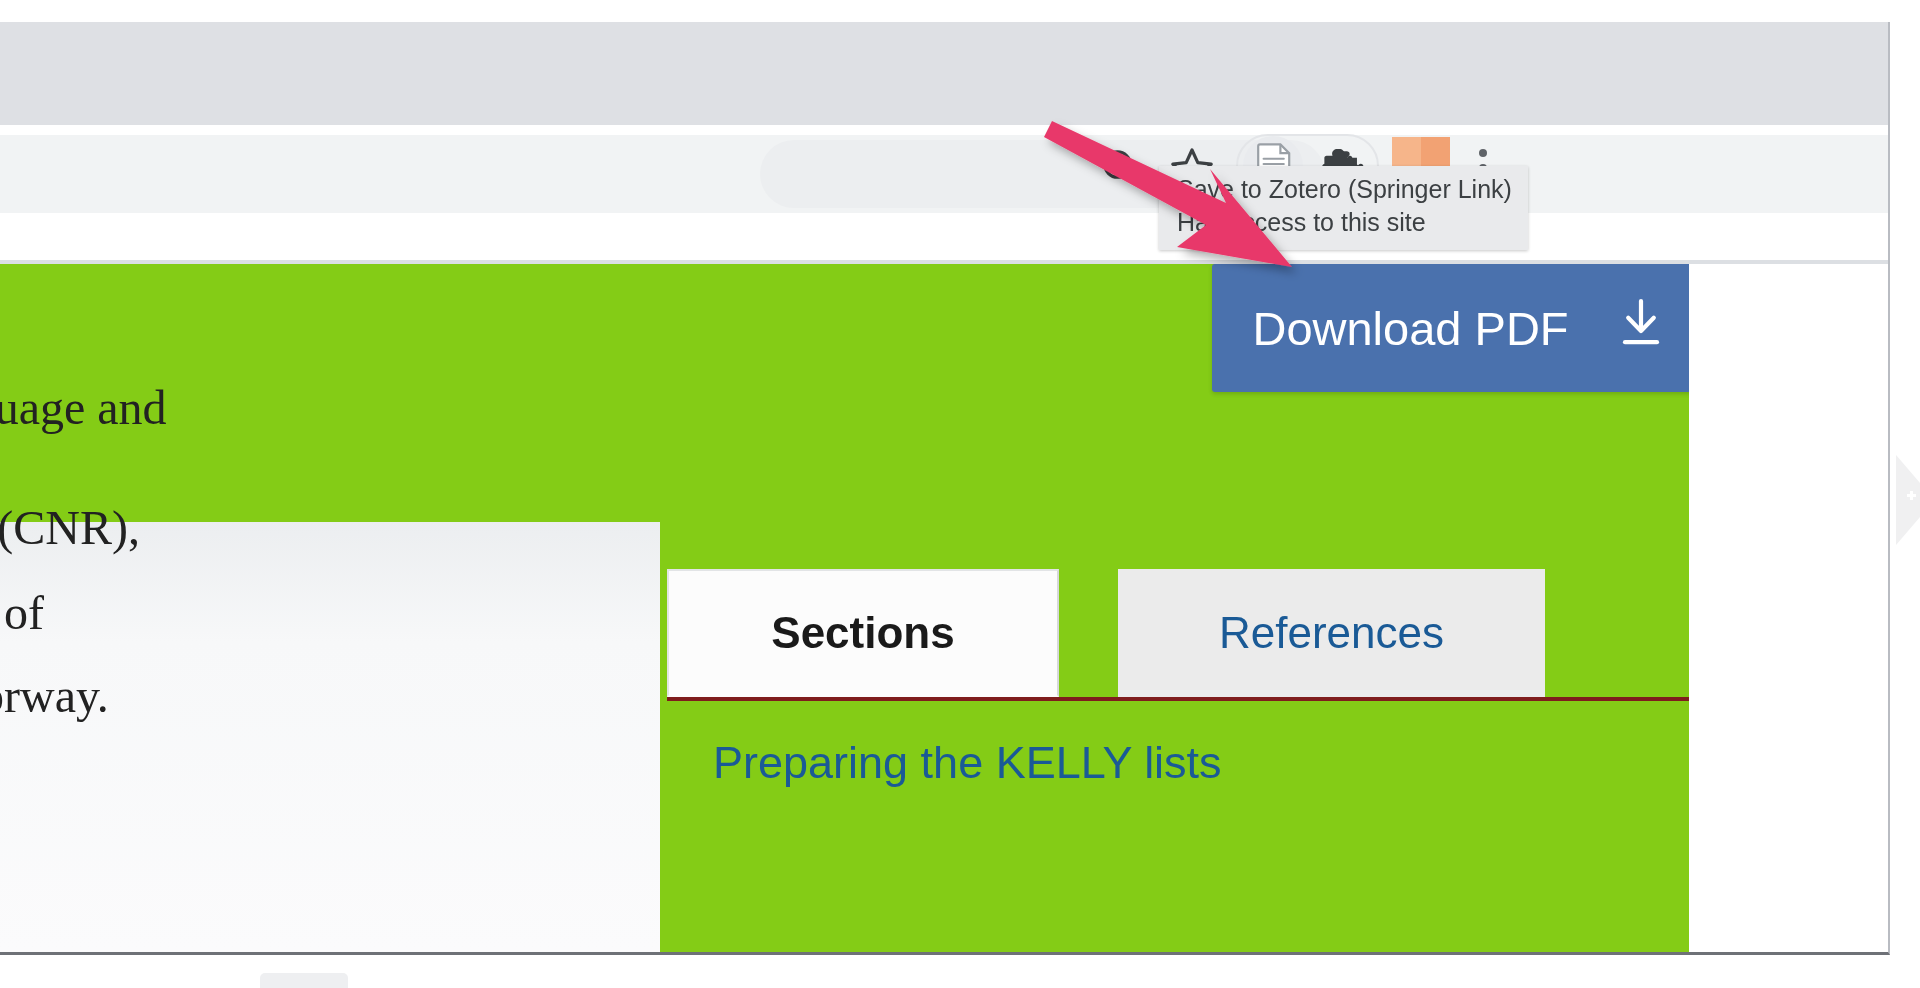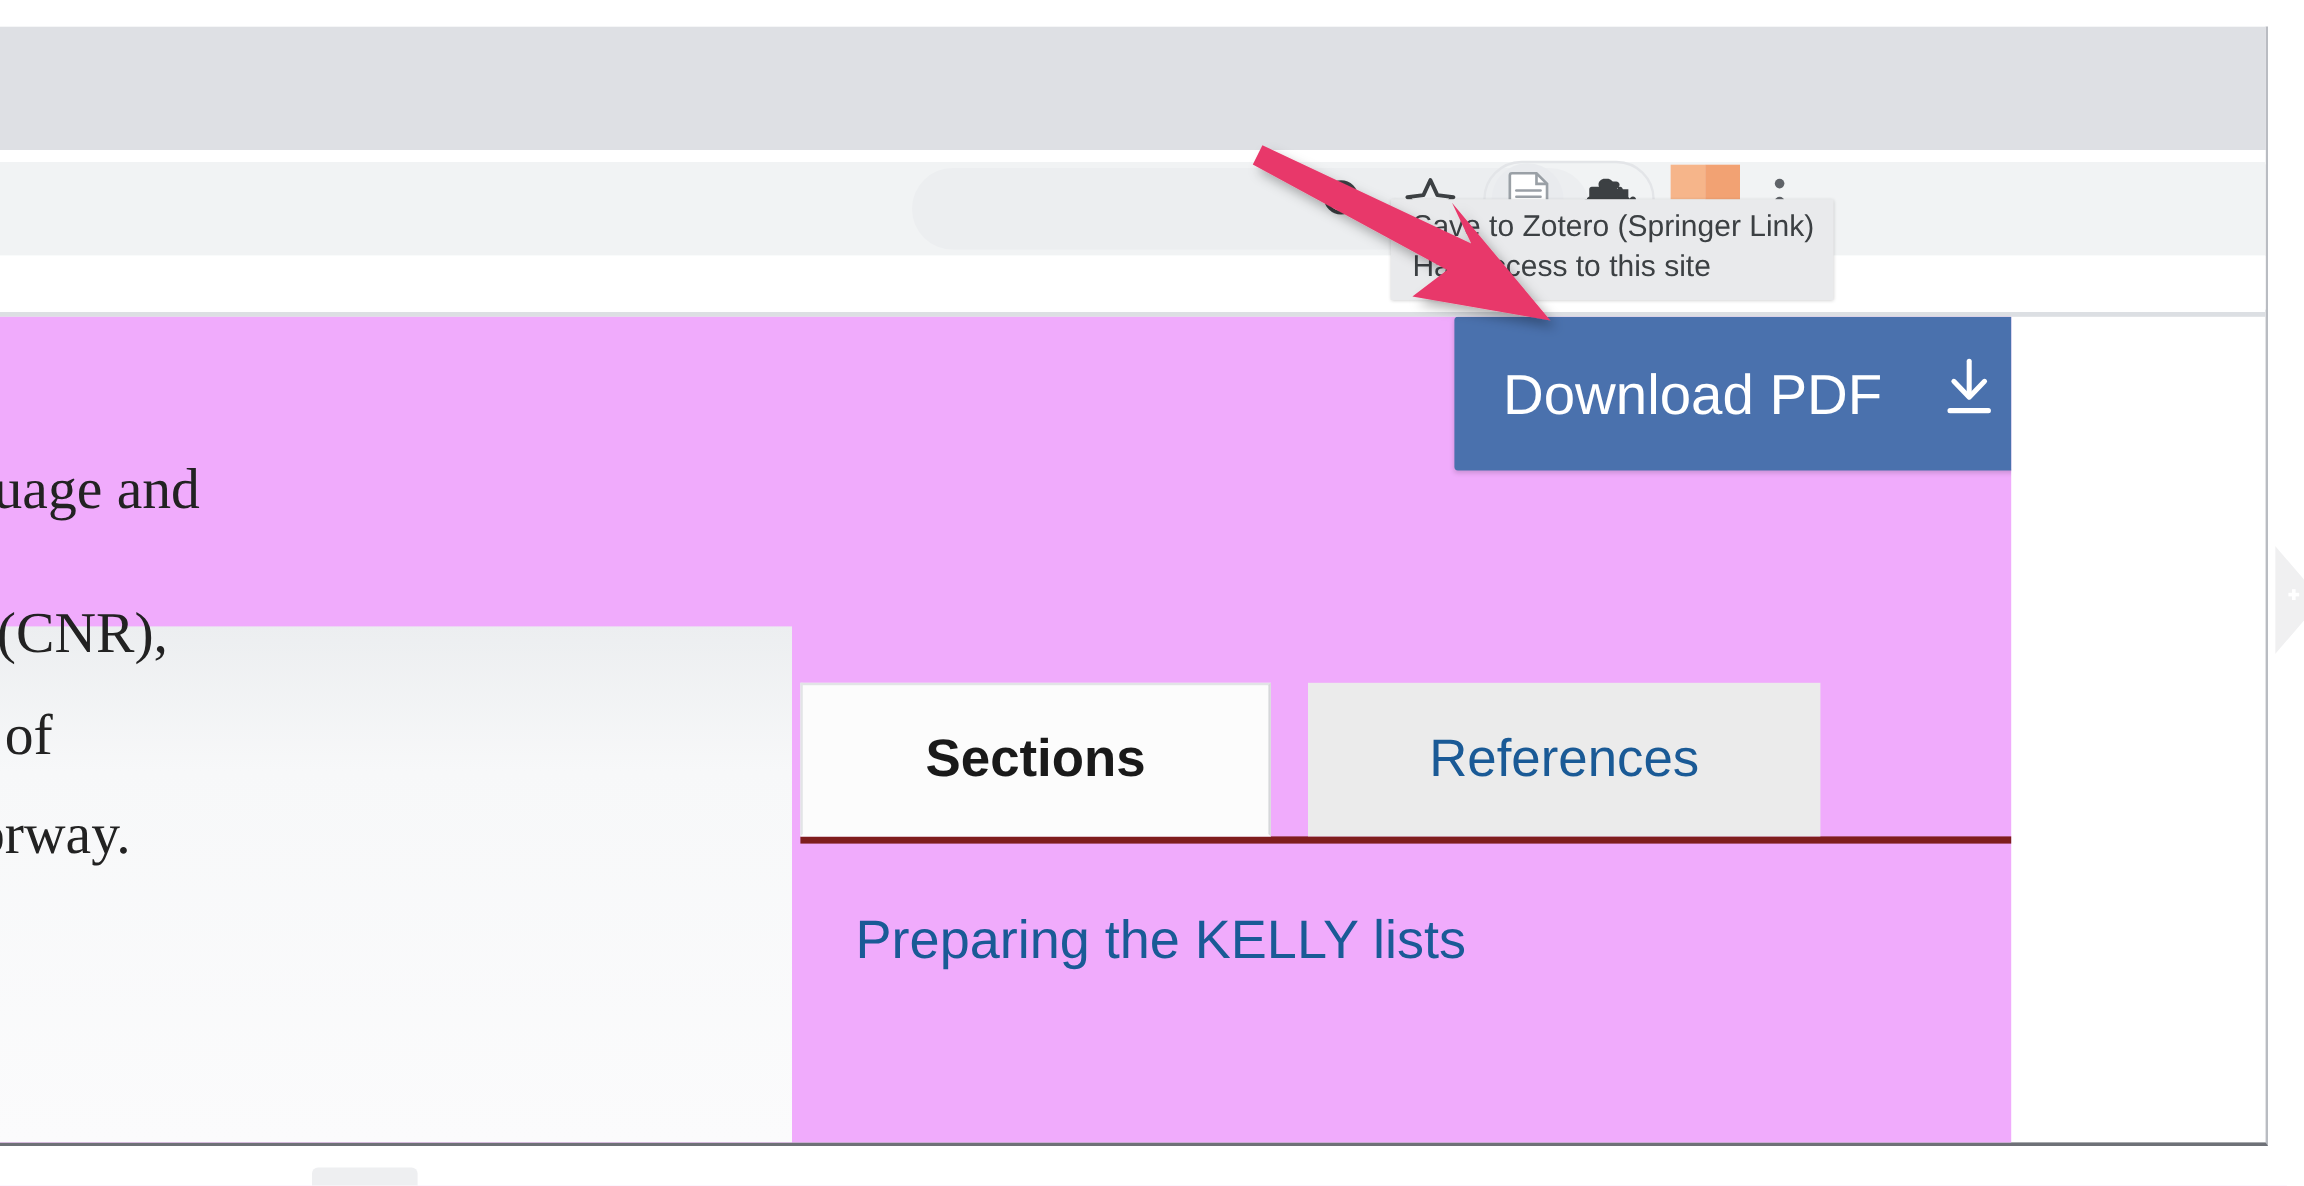--- a/index.html
+++ b/index.html
@@ -181,22 +181,23 @@
   }
   .tooltip-line { display: block; }
 
   
   .page-content {
     position: absolute;
     left: 0;
     top: 242px;
     width: 1676px;
     height: 691px;
-    background: #f0abfc;
+    background: #84cc16;
     overflow: hidden;
+    padding-left: 13px;
   }
 
   .download-btn {
     position: absolute;
     left: 1212px;
     top: 0px;
     width: 493px;
     height: 128px;
     background: #4a71ad;
     border: none;
@@ -245,21 +246,22 @@
   .tabs-wrap {
     position: absolute;
     left: 667px;
     top: 305px;
     width: 1161px;
     height: 128px;
   }
   .tabs-row {
     display: flex;
     height: 128px;
-    border-bottom: 6px solid #7f1d1d;
+    border-bottom: 4px solid #7f1d1d;
+    gap: 28px;
   }
   .tab {
     display: flex;
     align-items: center;
     justify-content: center;
     height: 100%;
     box-sizing: border-box;
     font-size: 44px;
     cursor: pointer;
     background: #ebebeb;
@@ -290,21 +292,20 @@
   }
   .section-link {
     display: block;
     color: #1a5a96;
     font-size: 45px;
     line-height: 1.05;
     margin-bottom: 46px;
     text-decoration: none;
     white-space: nowrap;
     cursor: pointer;
-    margin-top: 20px;
   }
 
   
   .edge-tab {
     position: absolute;
     left: 1896px;
     top: 455px;
     width: 24px;
     height: 90px;
     z-index: 30;

